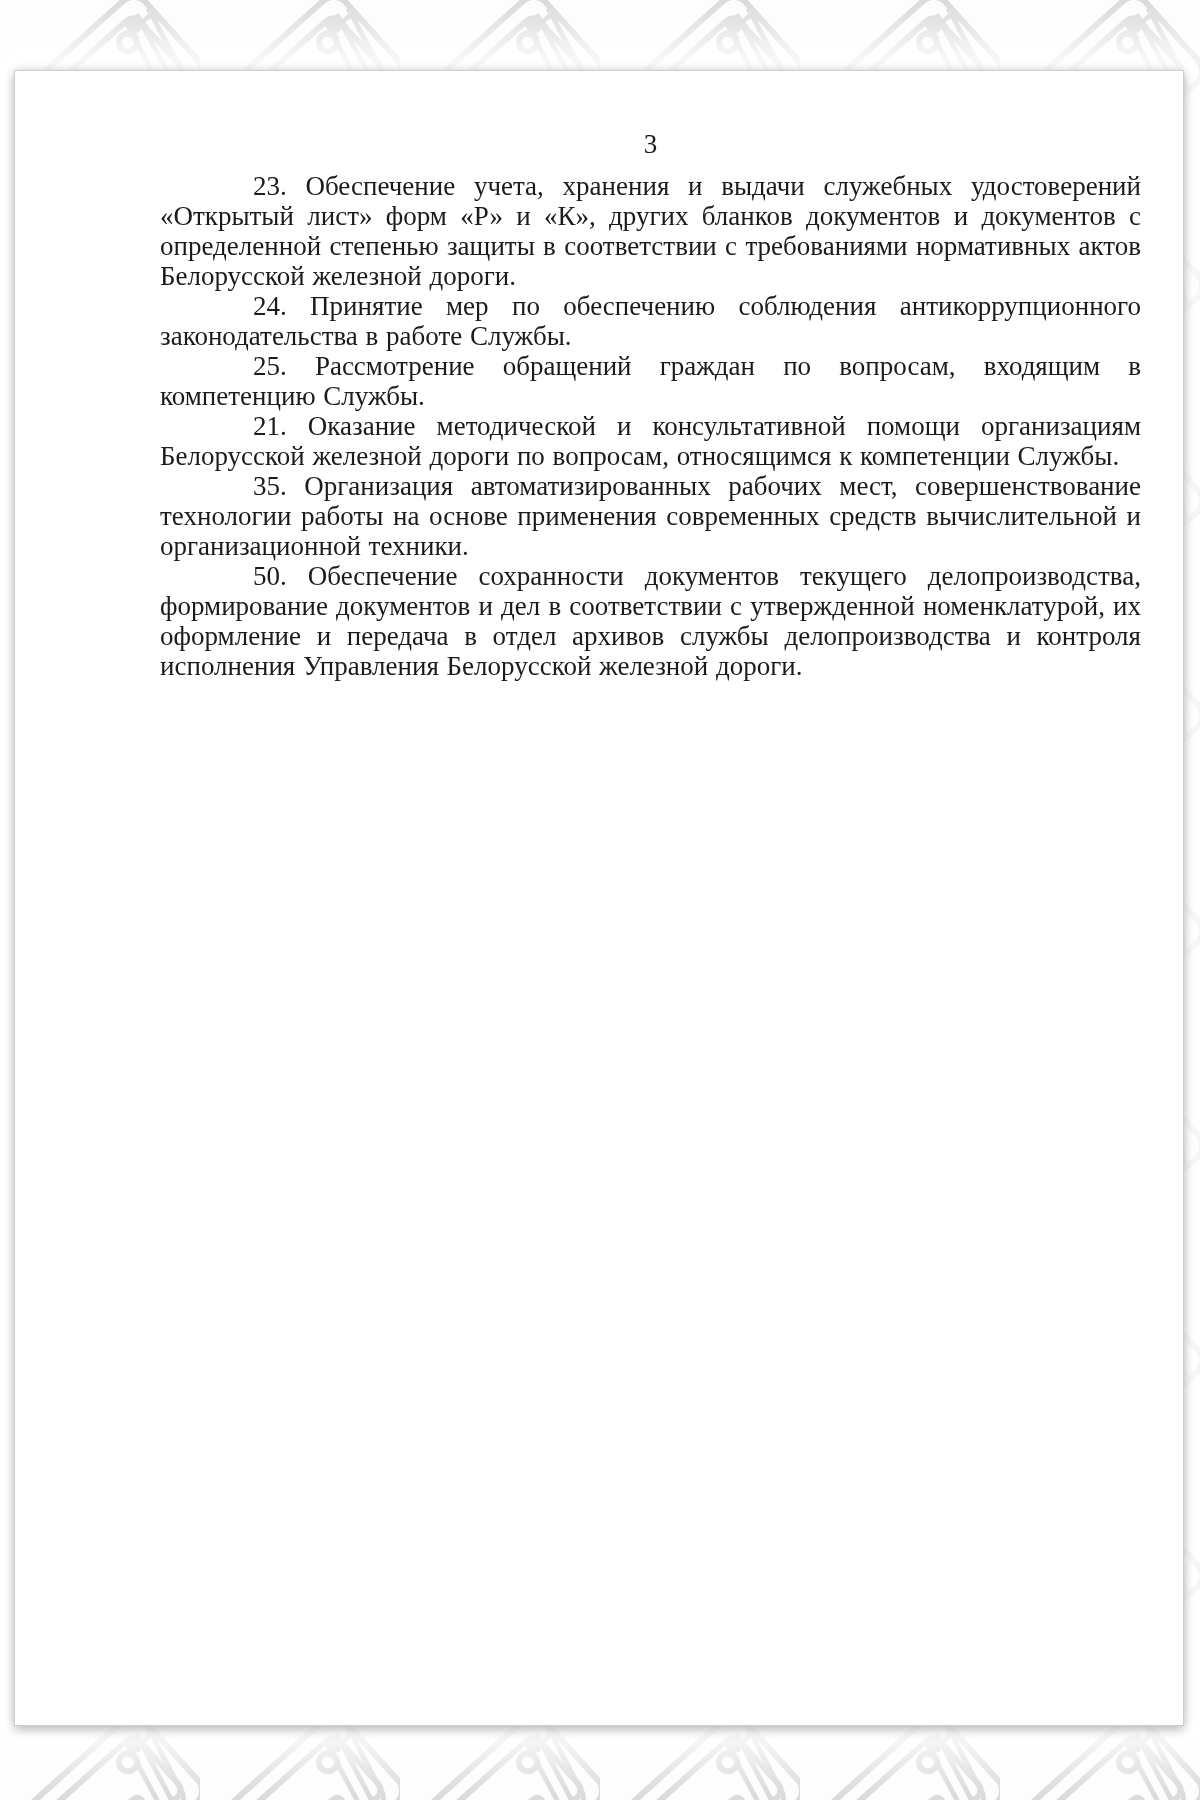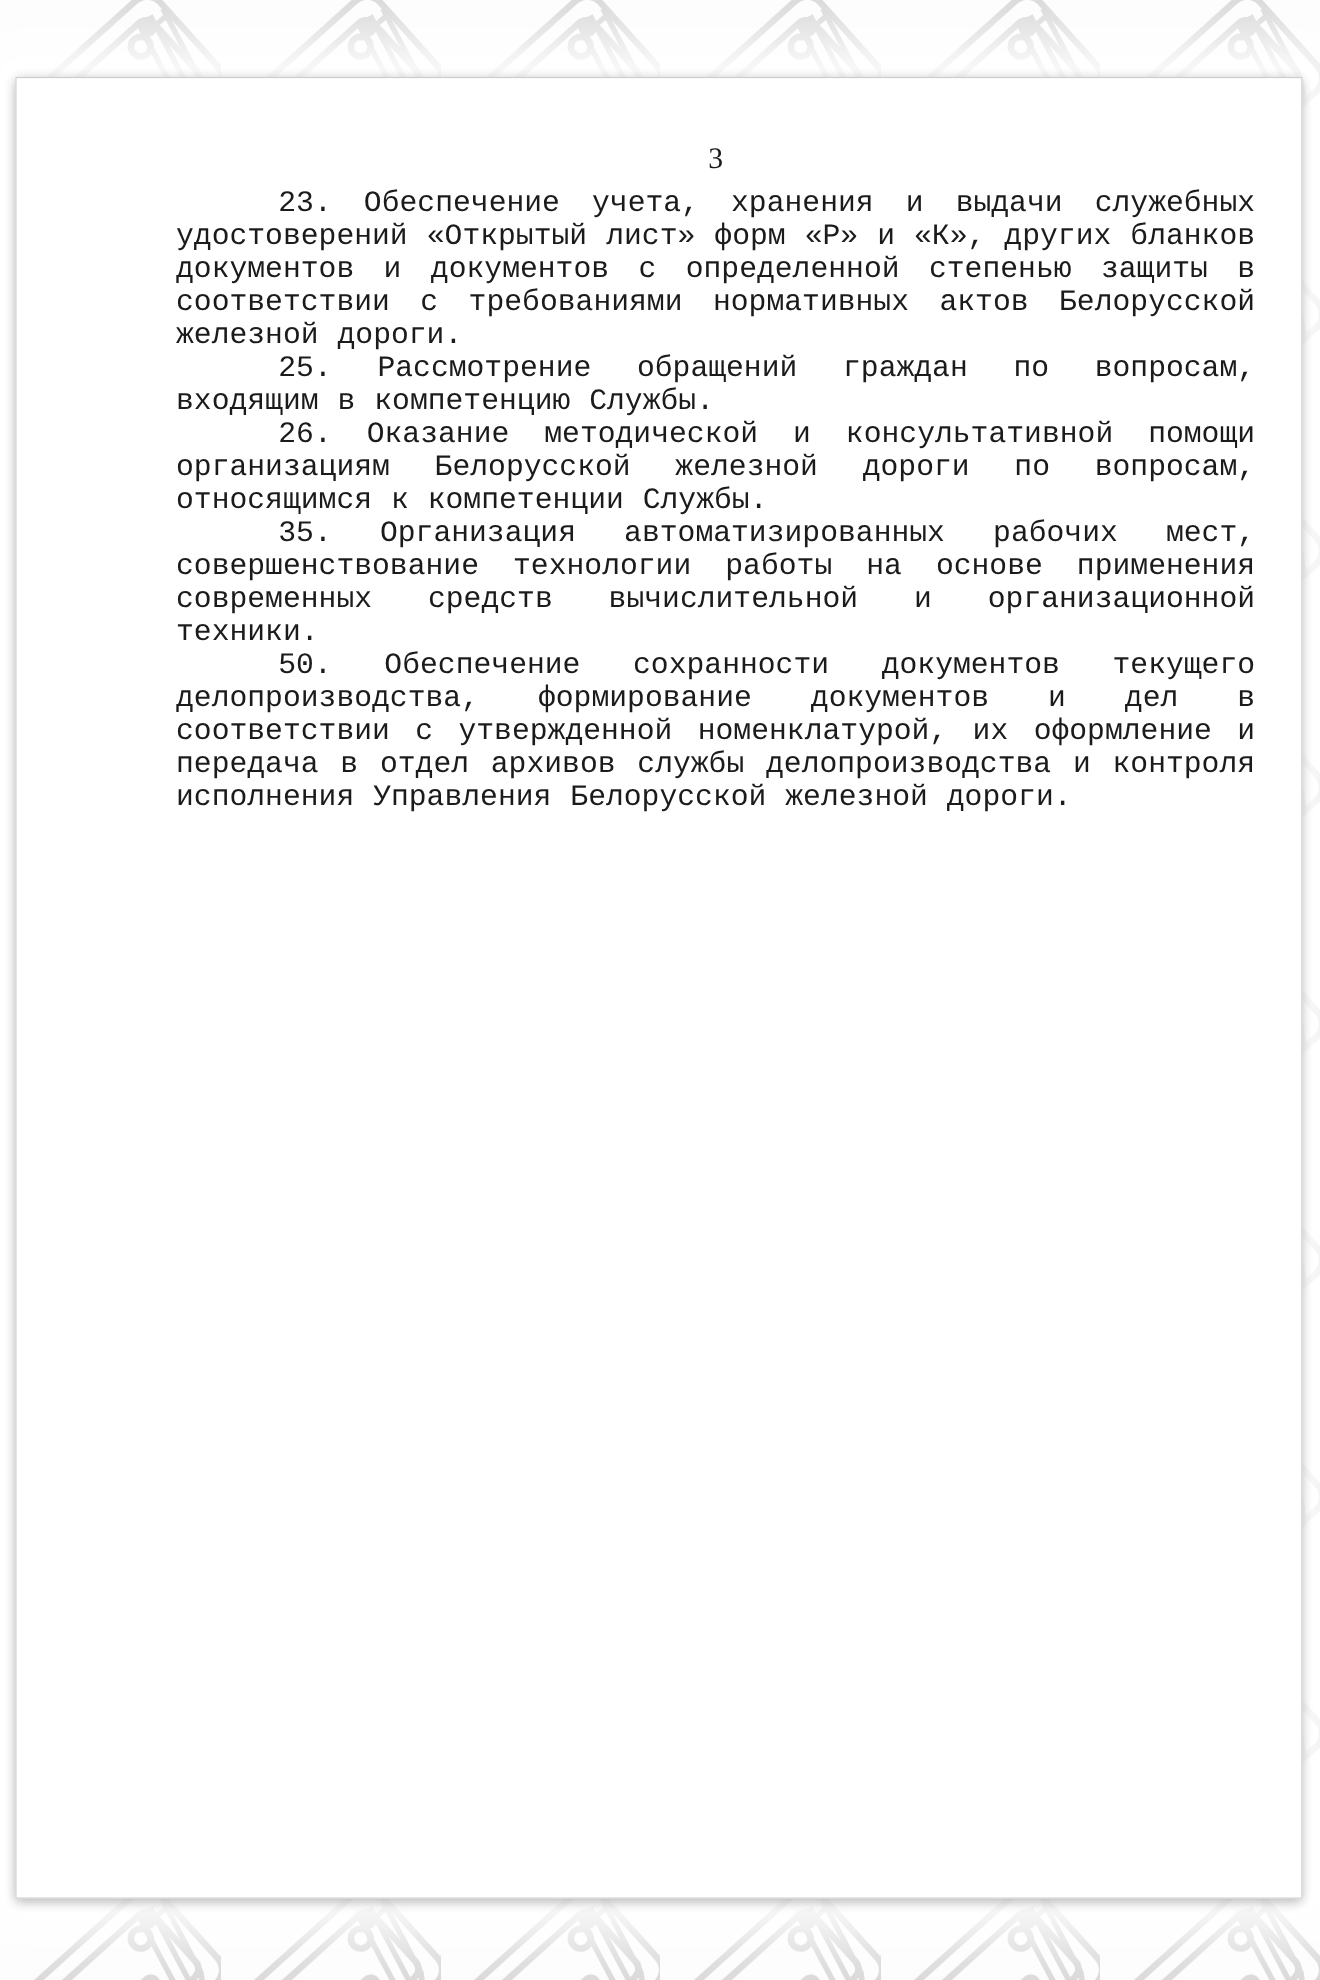--- a/index.html
+++ b/index.html
@@ -43,21 +43,20 @@
     margin: 0 0 12px 0;
   }
   .doc-body p {
     margin: 0;
     font-size: 27px;
     line-height: 30px;
     color: #1b1b1b;
     text-align: justify;
     text-indent: 93px;
     word-spacing: 1px;
-    font-family: Liberation Mono, monospace;
   }
 </style>
 </head>
 <body>
 
 <svg class="backdrop" width="1200" height="1800" viewBox="0 0 1200 1800" xmlns="http://www.w3.org/2000/svg" aria-hidden="true">
   <defs>
     <pattern id="bgpat" width="200" height="215" patternUnits="userSpaceOnUse">
 
       <g transform="translate(148,8) rotate(62)" stroke="#d9d9d9" stroke-width="5" fill="none">
@@ -78,18 +77,19 @@
     </pattern>
   </defs>
   <rect x="0" y="0" width="1200" height="1800" fill="url(#bgpat)"></rect>
 </svg>
 
 <div class="page">
   <div class="page-number">3</div>
 
   <div class="doc-body">
     <p>23. Обеспечение учета, хранения и выдачи служебных удостоверений «Открытый лист» форм «Р» и «К», других бланков документов и документов с определенной степенью защиты в соответствии с требованиями нормативных актов Белорусской железной дороги.</p>
+    <p>24. Принятие мер по обеспечению соблюдения антикоррупционного законодательства в работе Службы.</p>
     <p>25. Рассмотрение обращений граждан по вопросам, входящим в компетенцию Службы.</p>
-    <p>26. Оказание методической и консультативной помощи организациям Белорусской железной дороги по вопросам, относящимся к компетенции Службы.</p>
+    <p>21. Оказание методической и консультативной помощи организациям Белорусской железной дороги по вопросам, относящимся к компетенции Службы.</p>
     <p>35. Организация автоматизированных рабочих мест, совершенствование технологии работы на основе применения современных средств вычислительной и организационной техники.</p>
     <p>50. Обеспечение сохранности документов текущего делопроизводства, формирование документов и дел в соответствии с утвержденной номенклатурой, их оформление и передача в отдел архивов службы делопроизводства и контроля исполнения Управления Белорусской железной дороги.</p>
   </div>
 </div>
 
 </body></html>

